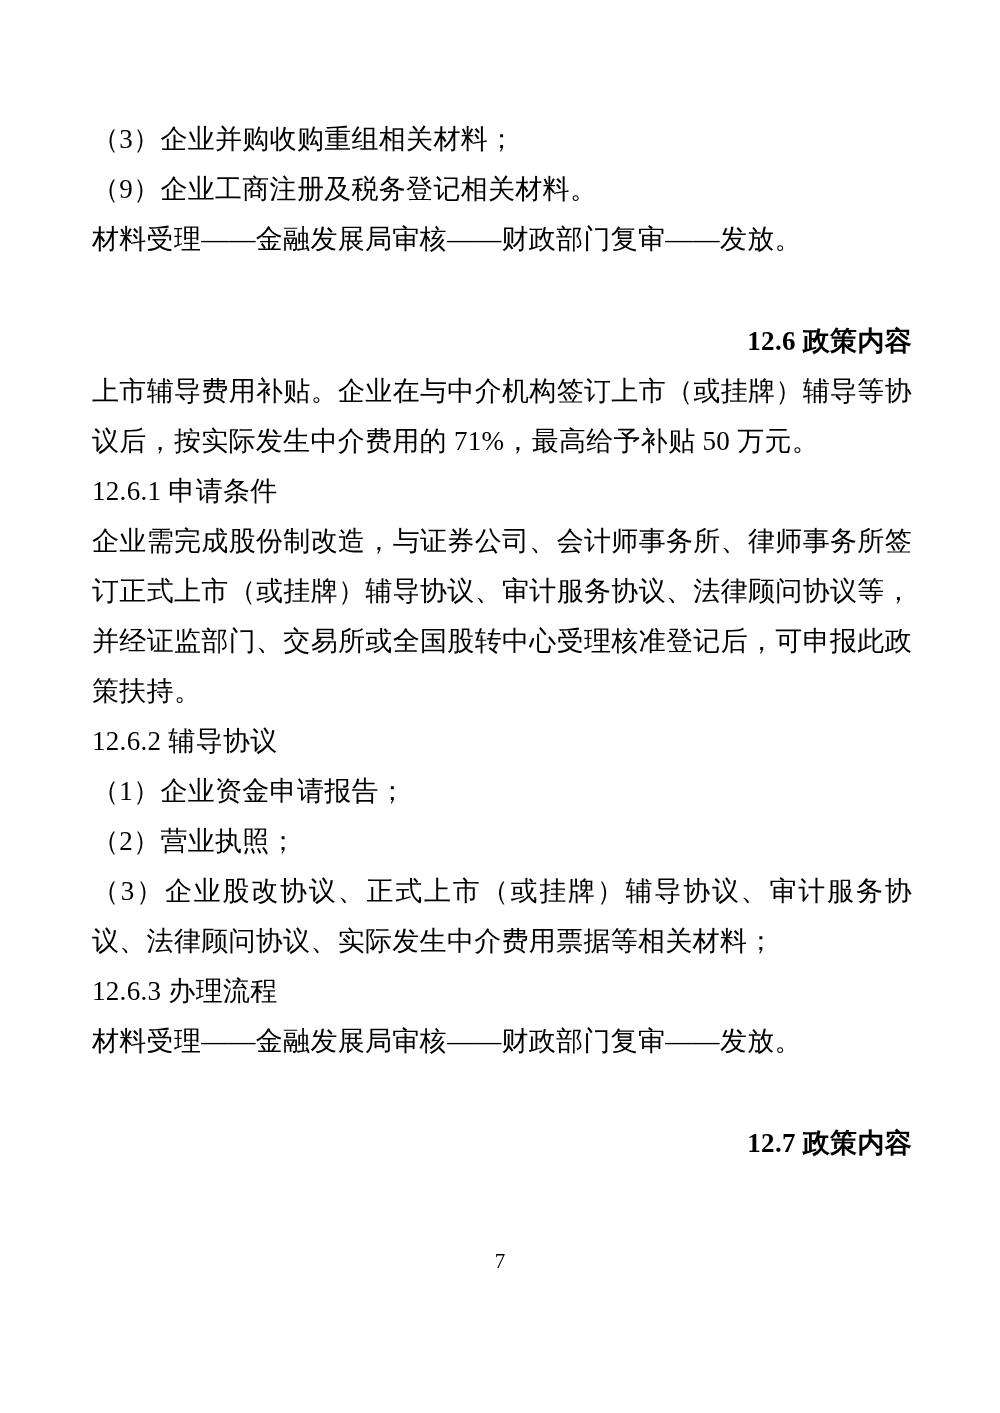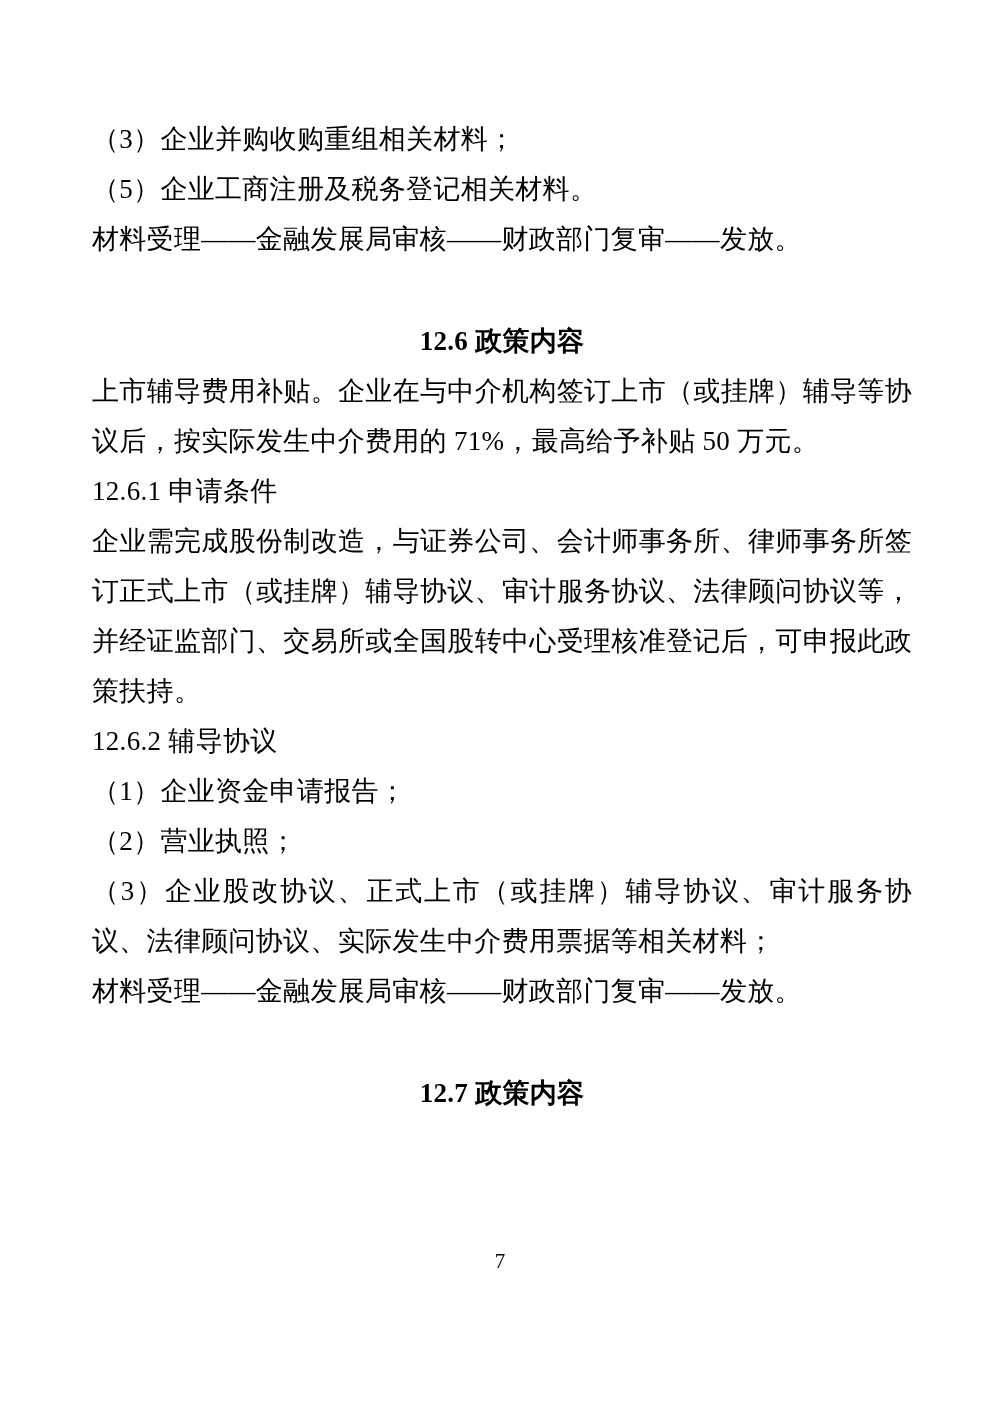--- a/index.html
+++ b/index.html
@@ -24,21 +24,21 @@
   }
   .block {
     font-size: 27px;
     line-height: 50px;
     text-align: justify;
     letter-spacing: 0.3px;
     word-break: break-all;
   }
   .block.heading {
     font-weight: bold;
-    text-align: center;
+    text-align: right;
   }
   .block.spacer {
     height: 52px;
   }
   .footer {
     position: absolute;
     left: 0;
     top: 1246px;
     width: 1000px;
     text-align: center;
@@ -46,29 +46,30 @@
     line-height: 30px;
     color: #000000;
   }
 </style>
 </head>
 <body>
 
 <div class="page">
   <div class="content" id="blocks">
       <div class="block body">（3）企业并购收购重组相关材料；</div>
-      <div class="block body">（5）企业工商注册及税务登记相关材料。</div>
+      <div class="block body">（9）企业工商注册及税务登记相关材料。</div>
       <div class="block body">材料受理——金融发展局审核——财政部门复审——发放。</div>
       <div class="block spacer"></div>
       <div class="block heading">12.6 政策内容</div>
       <div class="block body">上市辅导费用补贴。企业在与中介机构签订上市（或挂牌）辅导等协议后，按实际发生中介费用的 71%，最高给予补贴 50 万元。</div>
       <div class="block body">12.6.1 申请条件</div>
       <div class="block body">企业需完成股份制改造，与证券公司、会计师事务所、律师事务所签订正式上市（或挂牌）辅导协议、审计服务协议、法律顾问协议等，并经证监部门、交易所或全国股转中心受理核准登记后，可申报此政策扶持。</div>
       <div class="block body">12.6.2 辅导协议</div>
       <div class="block body">（1）企业资金申请报告；</div>
       <div class="block body">（2）营业执照；</div>
       <div class="block body">（3）企业股改协议、正式上市（或挂牌）辅导协议、审计服务协议、法律顾问协议、实际发生中介费用票据等相关材料；</div>
+      <div class="block body">12.6.3 办理流程</div>
       <div class="block body">材料受理——金融发展局审核——财政部门复审——发放。</div>
       <div class="block spacer"></div>
       <div class="block heading">12.7 政策内容</div>
     </div>
   <div class="footer">7</div>
 </div>
 
 </body></html>

